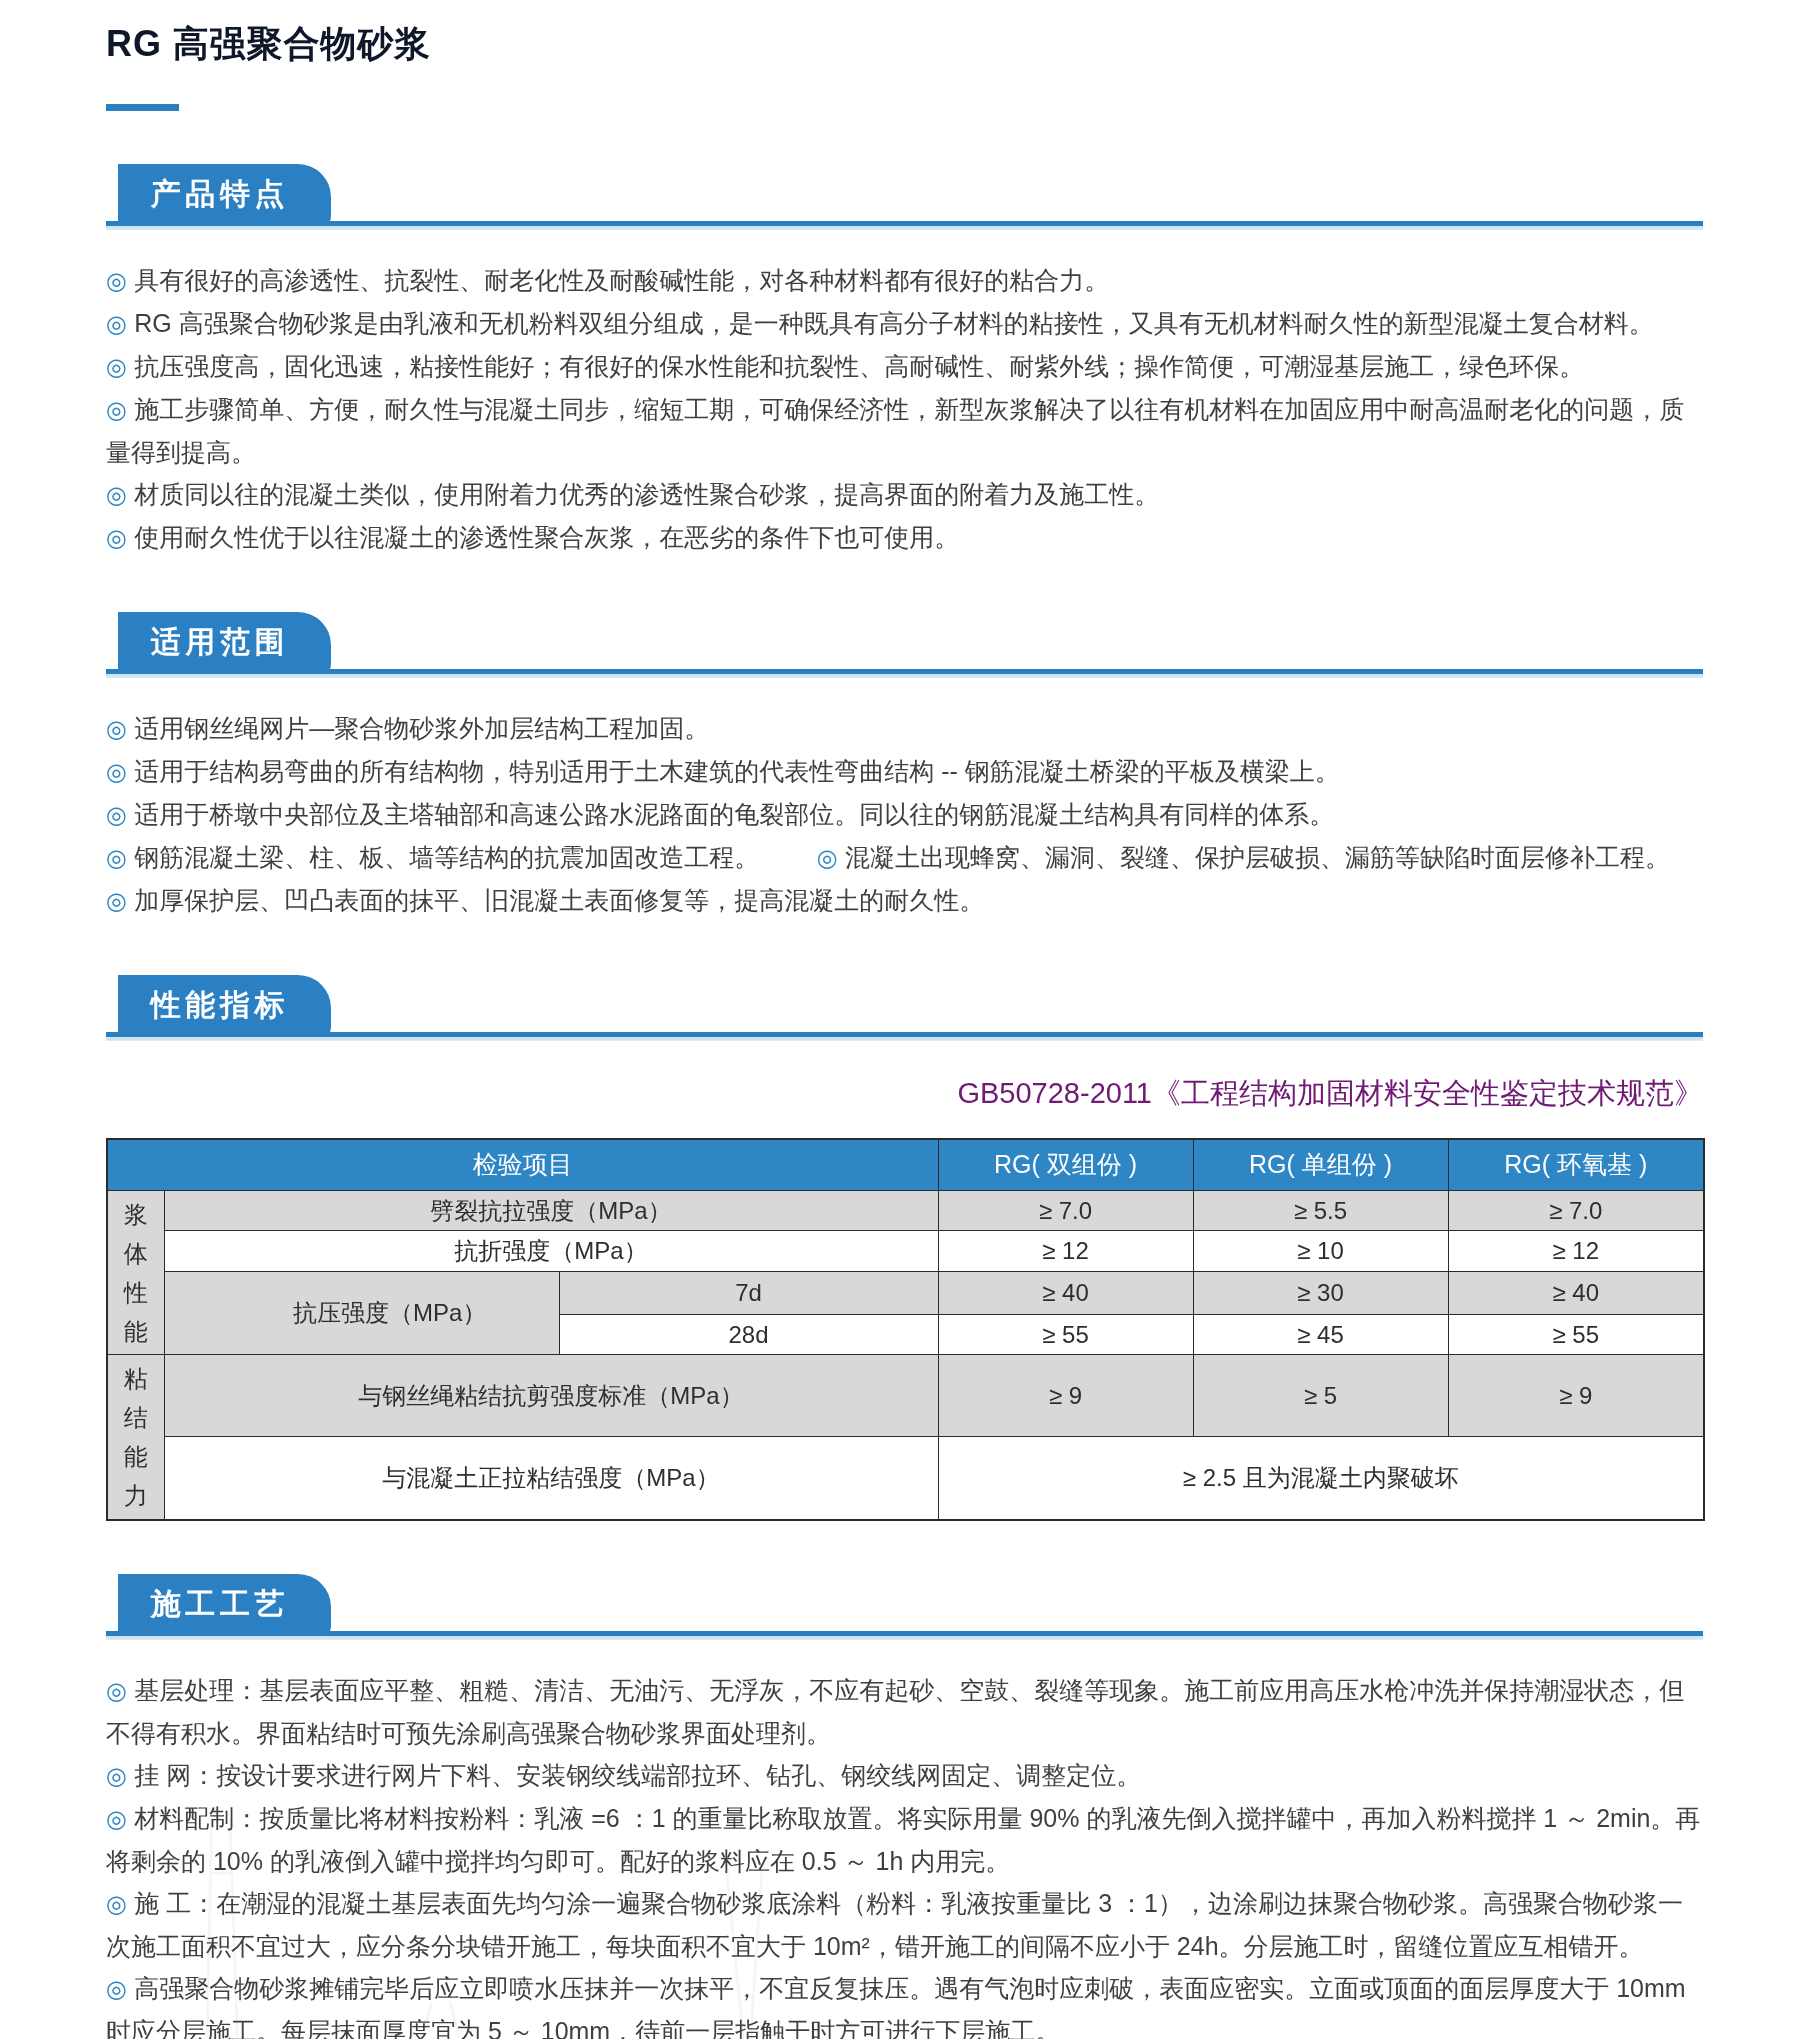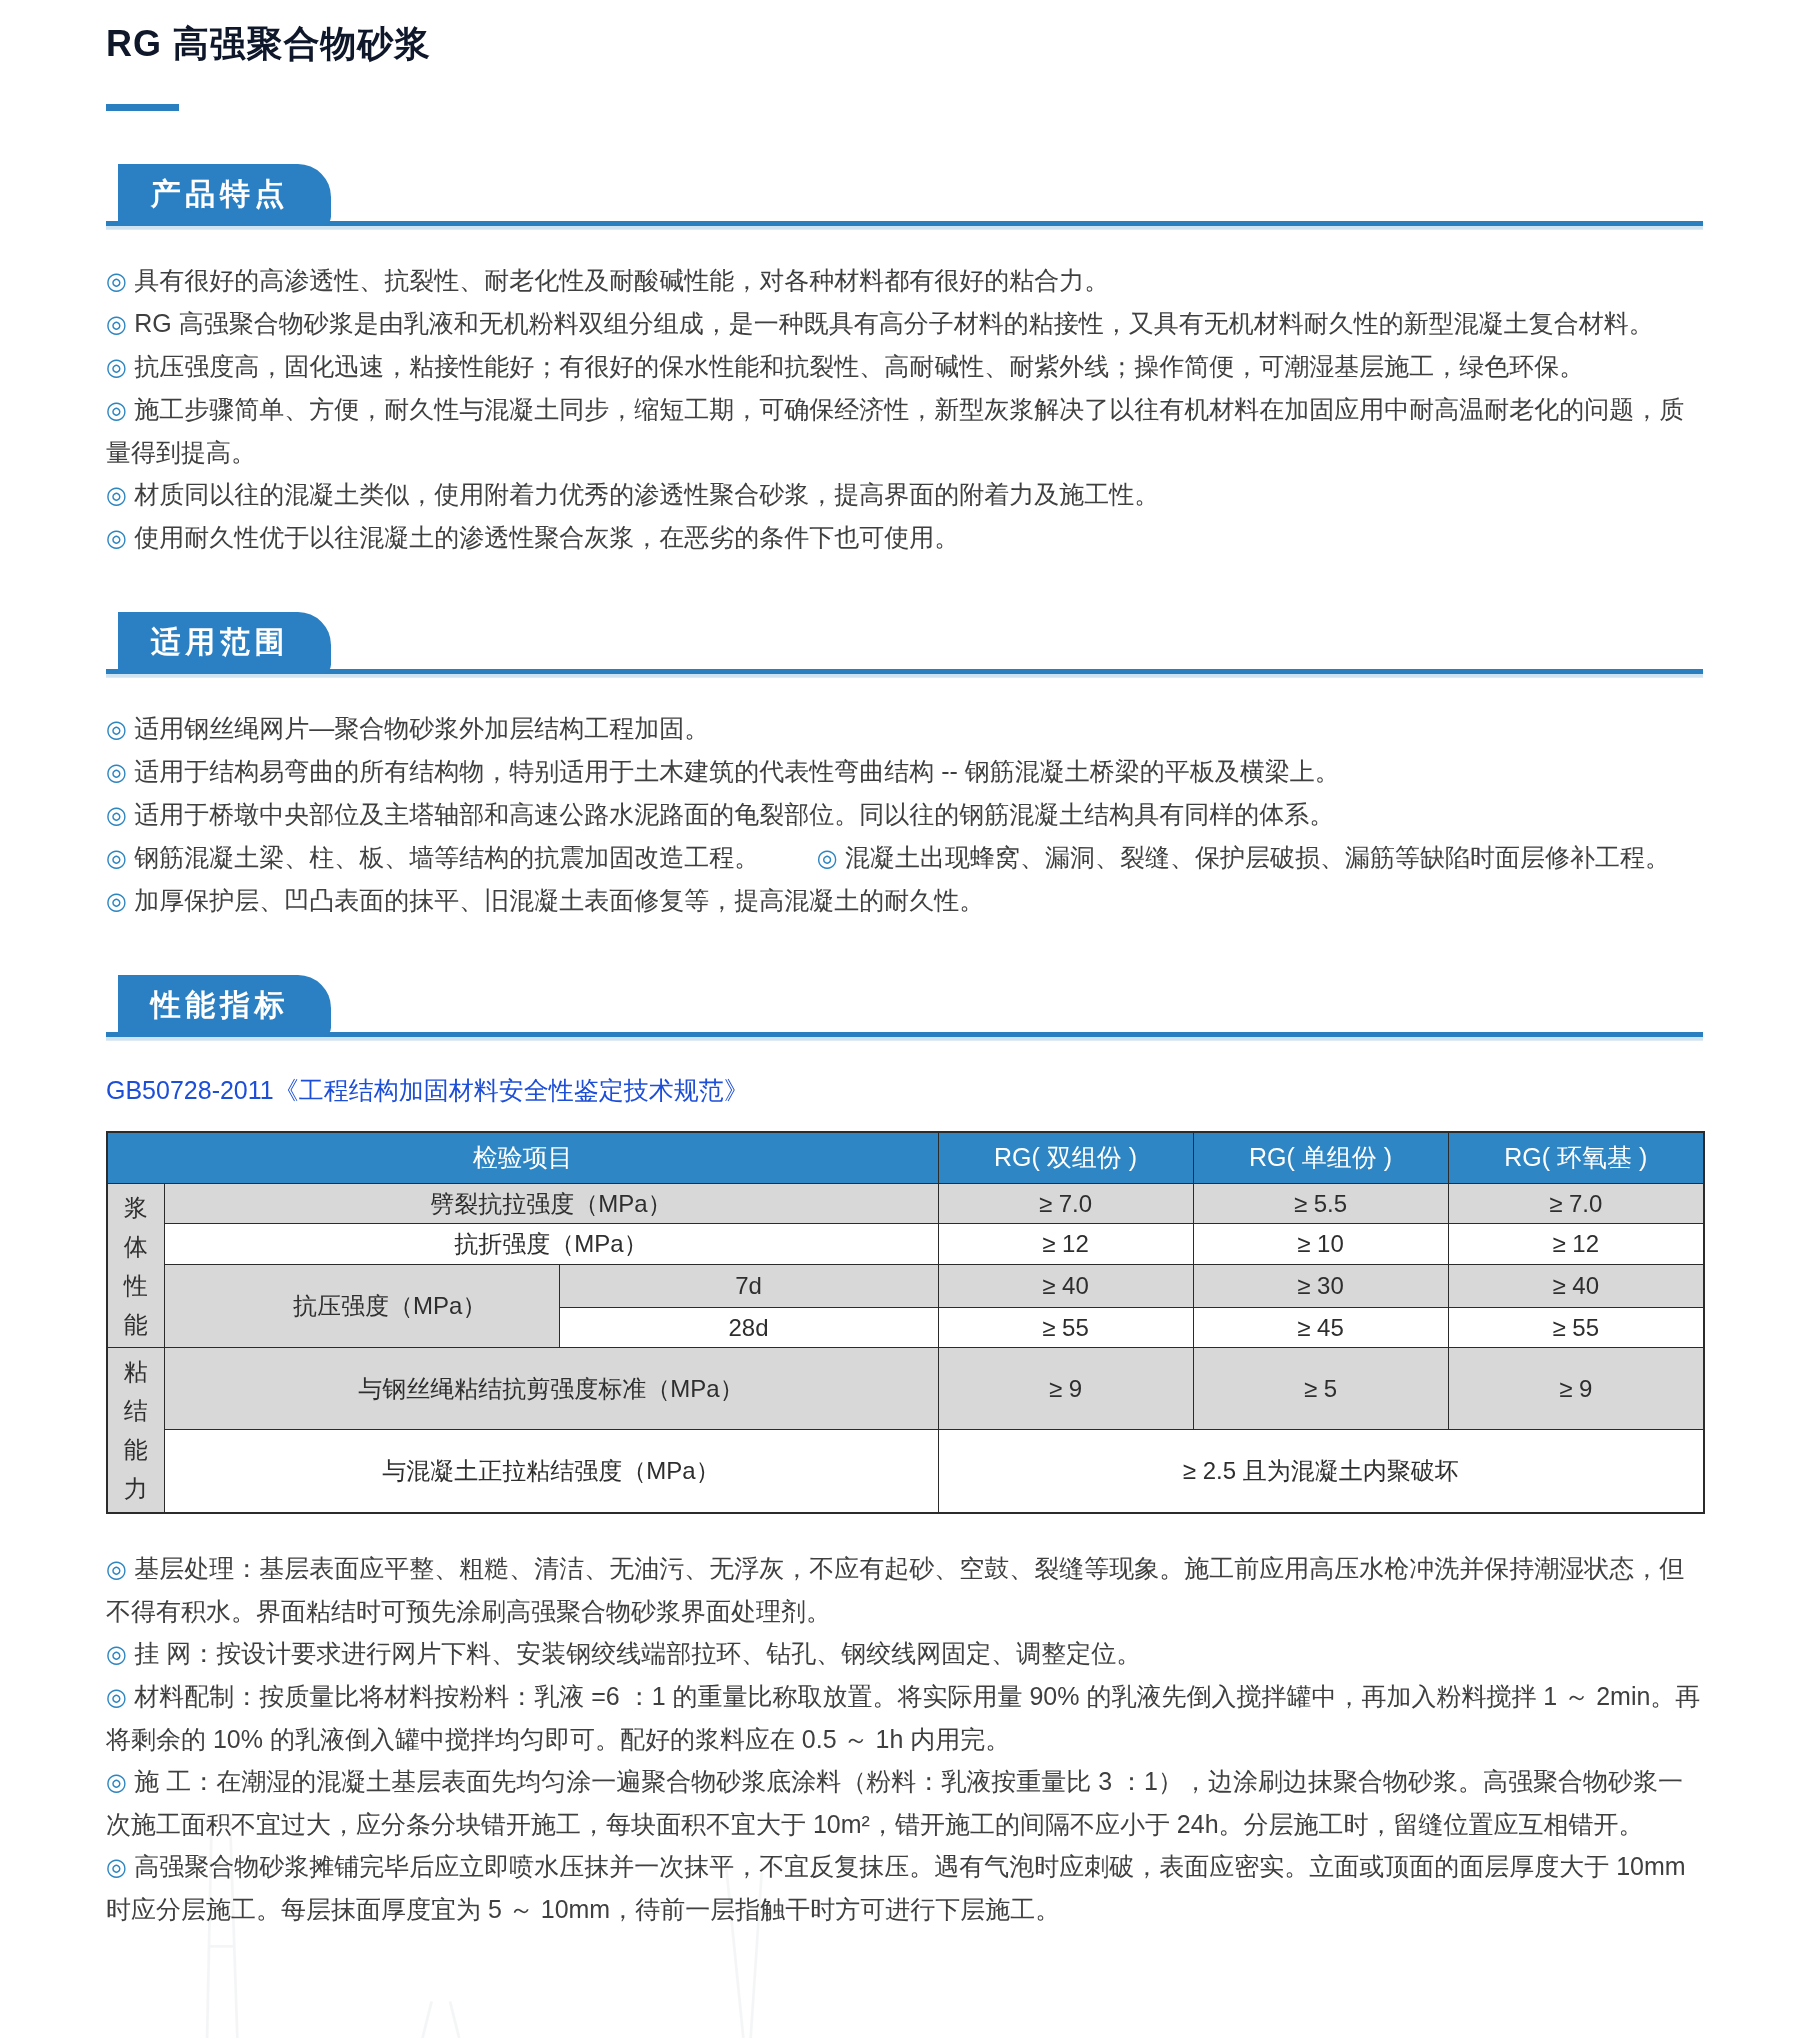--- a/index.html
+++ b/index.html
@@ -34,21 +34,21 @@
 
   
   .bullets{ margin-top:33px; font-size:25px; line-height:42px; }
   .bullet-line{ color:#3f3f3f; }
   .bullet-mark{ color:#2e86c1; margin-right:7.3px; font-size:24px; }
   .dual{ display:flex; }
   .dual .dual-left{ width:44.5%; }
   .dual .dual-right{ flex:1; }
 
   
-  .table-caption{ text-align:left; font-size:25px; margin-top:37px; color:#1d4ed8; }
+  .table-caption{ text-align:right; font-size:29px; margin-top:37px; color:#701a75; }
   table.perf{
     width:100%; border-collapse:collapse; margin-top:24px;
     font-size:24px; color:#2e2e2e; table-layout:fixed;
   }
   table.perf th, table.perf td{
     border:1.8px solid #2b2b2b; text-align:center; vertical-align:middle;
     height:40px; padding:3.7px 5.5px;
   }
   table.perf{ border:2.8px solid #2b2b2b; }
   table.perf thead th{
@@ -172,20 +172,24 @@
         <td class="gray">≥ 5</td>
         <td class="gray">≥ 9</td>
       </tr>
       <tr>
         <td colspan="2" class="white">与混凝土正拉粘结强度（MPa）</td>
         <td colspan="3" class="white">≥ 2.5 且为混凝土内聚破坏</td>
       </tr>
     </tbody>
   </table>
 
+  <div class="section-header">
+    <div class="section-rule"></div>
+    <div class="section-badge">施工工艺</div>
+  </div>
   <div class="bullets">
     <p class="bullet-line"><span class="bullet-mark">◎</span><span>基层处理：基层表面应平整、粗糙、清洁、无油污、无浮灰，不应有起砂、空鼓、裂缝等现象。施工前应用高压水枪冲洗并保持潮湿状态，但不得有积水。界面粘结时可预先涂刷高强聚合物砂浆界面处理剂。</span></p>
     <p class="bullet-line"><span class="bullet-mark">◎</span><span>挂 网：按设计要求进行网片下料、安装钢绞线端部拉环、钻孔、钢绞线网固定、调整定位。</span></p>
     <p class="bullet-line"><span class="bullet-mark">◎</span><span>材料配制：按质量比将材料按粉料：乳液 =6 ：1 的重量比称取放置。将实际用量 90% 的乳液先倒入搅拌罐中，再加入粉料搅拌 1 ～ 2min。再将剩余的 10% 的乳液倒入罐中搅拌均匀即可。配好的浆料应在 0.5 ～ 1h 内用完。</span></p>
     <p class="bullet-line"><span class="bullet-mark">◎</span><span>施 工：在潮湿的混凝土基层表面先均匀涂一遍聚合物砂浆底涂料（粉料：乳液按重量比 3 ：1），边涂刷边抹聚合物砂浆。高强聚合物砂浆一次施工面积不宜过大，应分条分块错开施工，每块面积不宜大于 10m²，错开施工的间隔不应小于 24h。分层施工时，留缝位置应互相错开。</span></p>
     <p class="bullet-line"><span class="bullet-mark">◎</span><span>高强聚合物砂浆摊铺完毕后应立即喷水压抹并一次抹平，不宜反复抹压。遇有气泡时应刺破，表面应密实。立面或顶面的面层厚度大于 10mm 时应分层施工。每层抹面厚度宜为 5 ～ 10mm，待前一层指触干时方可进行下层施工。</span></p>
 
   </div>
 
 </div>

